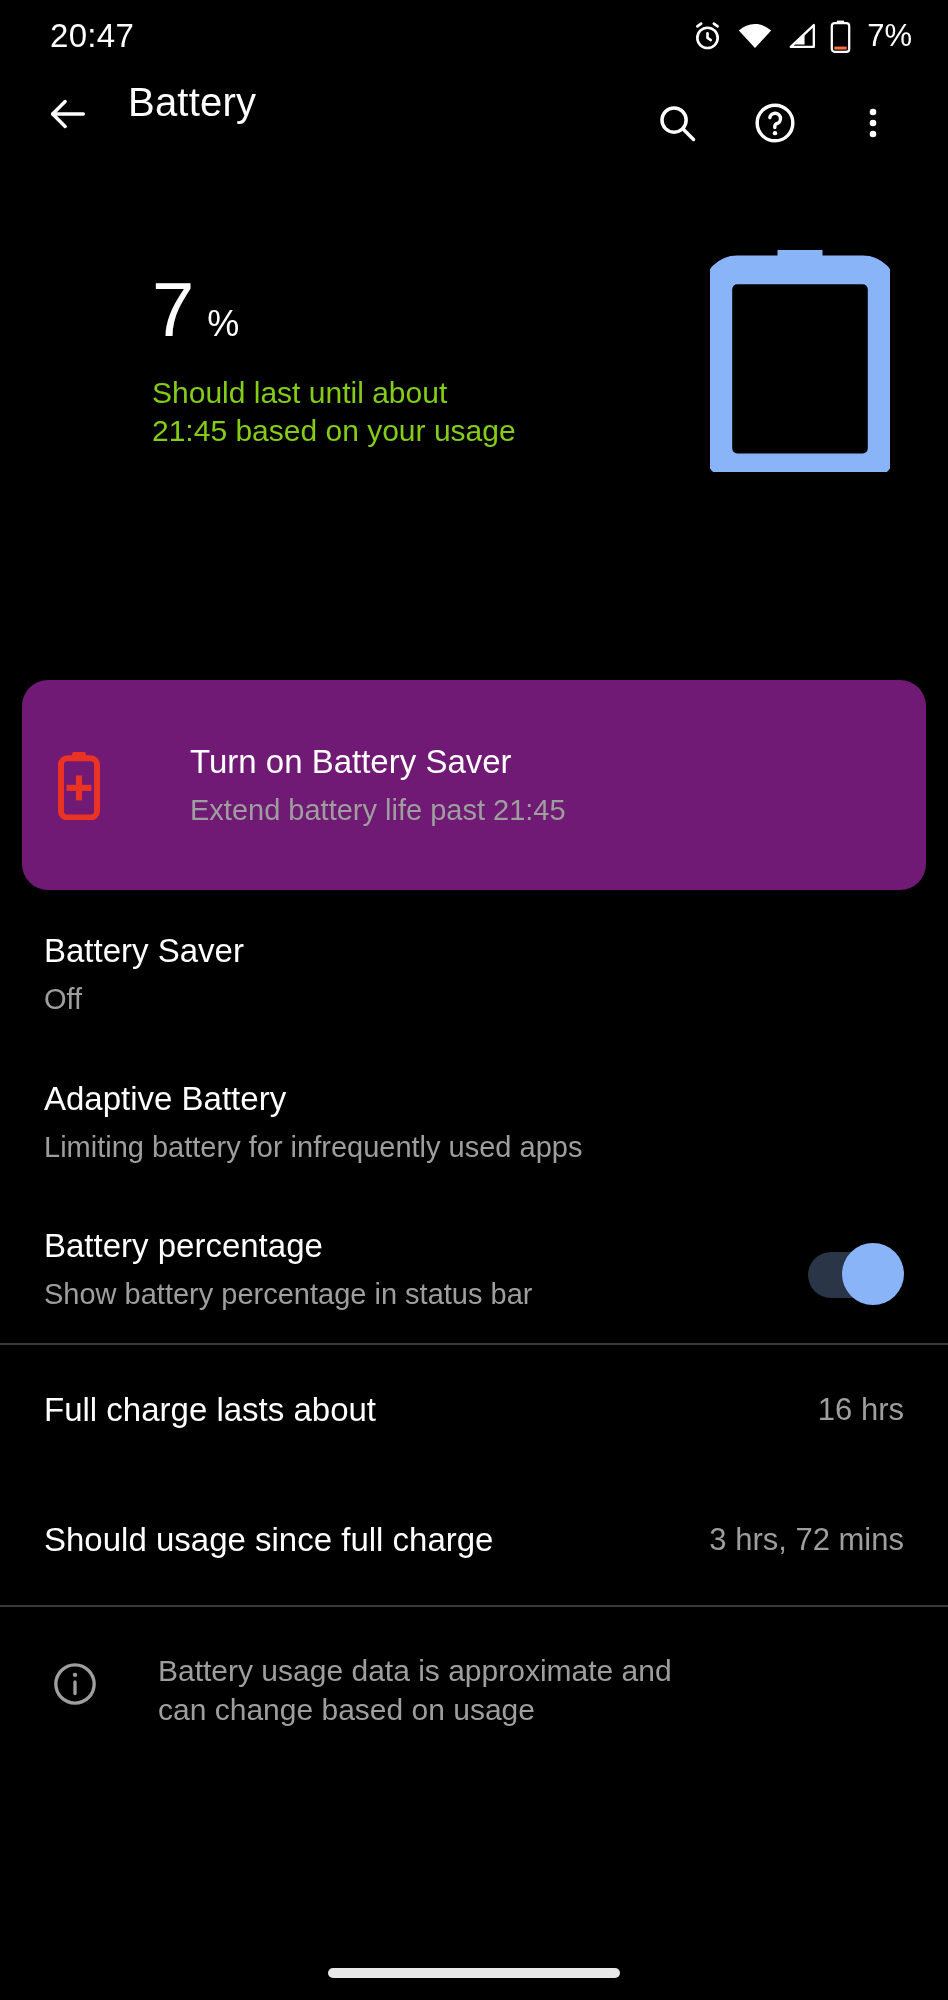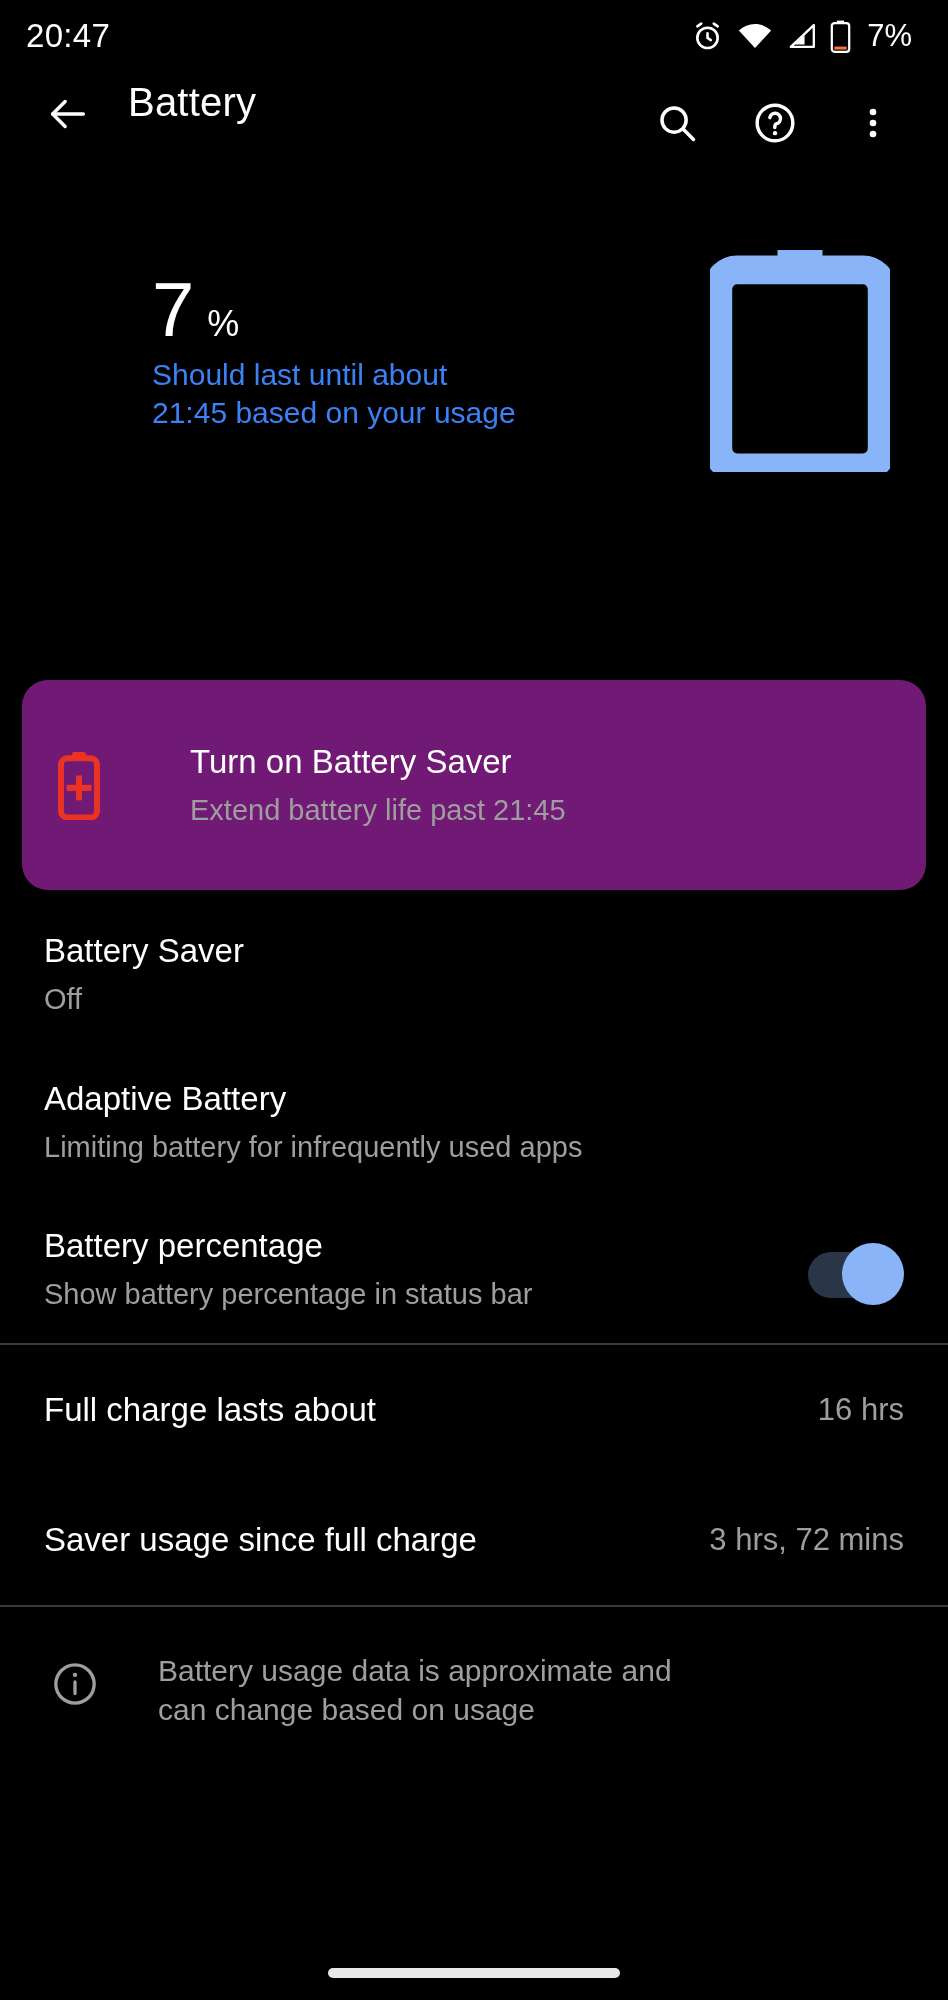--- a/index.html
+++ b/index.html
@@ -8,21 +8,21 @@
     background:#000;
     font-family:"Liberation Sans", sans-serif;
     overflow:hidden;
   }
   .screen { position:relative; width:948px; height:2000px; background:#000; }
 
   
   .statusbar {
     position:absolute; top:0; left:0; right:0; height:72px;
     display:flex; align-items:center; justify-content:space-between;
-    padding:0 36px 0 26px;
+    padding:0 36px 0 50px;
   }
   .sb-time { color:#fff; font-size:33px; letter-spacing:.3px; }
   .sb-right { display:flex; align-items:center; gap:14px; }
   .sb-right svg { display:block; }
   .sb-pct { color:#fff; font-size:31px; margin-left:2px; }
 
   
   .toolbar {
     position:absolute; top:80px; left:0; right:0; height:90px;
     display:flex; padding:0 30px 0 32px;
@@ -34,21 +34,21 @@
 
   
   .hero {
     position:absolute; top:240px; left:0; right:0; height:290px;
     display:flex; align-items:flex-start; padding:0 48px 0 152px;
   }
   .hero-left { flex:1; padding-top:32px; }
   .pct-row { display:flex; align-items:baseline; }
   .pct-num { color:#fff; font-size:76px; font-weight:400; line-height:1; letter-spacing:-1px; }
   .pct-sign { color:#fff; font-size:36px; margin-left:14px; }
-  .hero-sub { color:#3b82f6; font-size:30px; line-height:1.25; margin-top:8px; }
+  .hero-sub { color:#84cc16; font-size:30px; line-height:1.25; margin-top:26px; }
   .hero-batt { padding-top:10px; padding-right:10px; }
 
   
   .card {
     position:absolute; top:680px; left:22px; right:22px; height:210px;
     background:#701a75; border-radius:26px;
     display:flex; align-items:center; padding:0 34px;
   }
   .card-icon { width:86px; flex:none; display:flex; align-items:center; justify-content:flex-start; }
   .card-text { margin-left:48px; }
@@ -239,21 +239,21 @@
     </div>
 
     <div class="divider"></div>
 
     <div class="inforow">
       <span class="inforow-label">Full charge lasts about</span>
       <span class="inforow-value">16 hrs</span>
     </div>
 
     <div class="inforow">
-      <span class="inforow-label">Saver usage since full charge</span>
+      <span class="inforow-label">Should usage since full charge</span>
       <span class="inforow-value">3 hrs, 72 mins</span>
     </div>
 
     <div class="divider"></div>
 
     <div class="footer">
       <div class="footer-icon">
         <svg width="50" height="50" viewBox="0 0 24 24" fill="none" stroke="#9e9e9e" stroke-width="1.6">
           <circle cx="12" cy="12" r="9.2"></circle>
           <circle cx="12" cy="7.6" r="1.05" fill="#9e9e9e" stroke="none"></circle>

